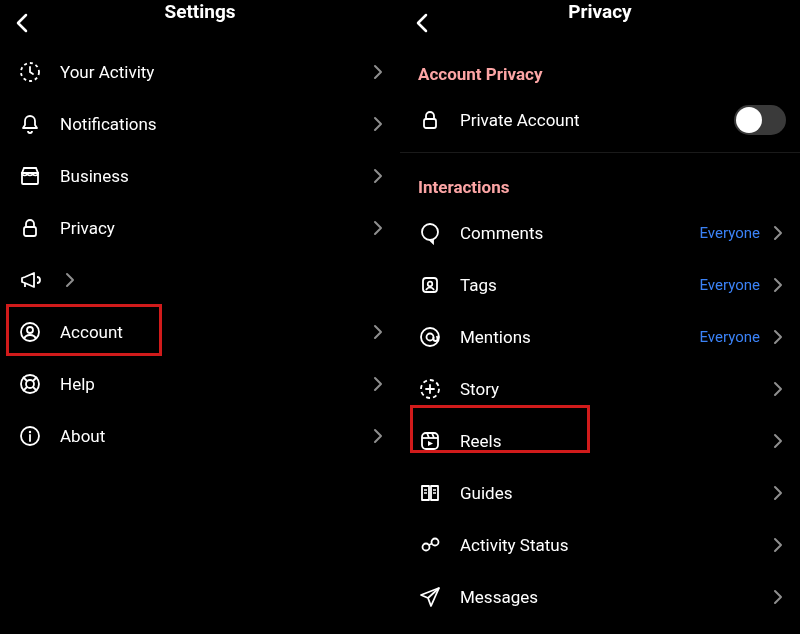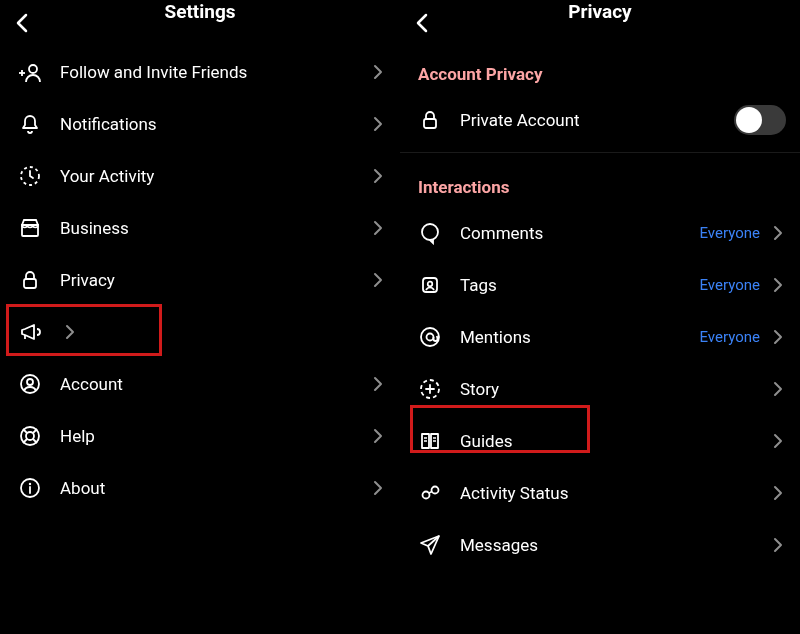--- a/index.html
+++ b/index.html
@@ -236,50 +236,37 @@
           <use href="#i-back"></use>
         </svg>
     </div>
     <div class="header-title">Settings</div>
   </div>
 
 
   <div class="row">
     <span class="icon">
         <svg width="24" height="24">
-          <use href="#i-add-user"></use>
-        </svg>
-      </span>
-    <span class="row-label">Follow and Invite Friends</span>
+          <use href="#i-clock"></use>
+        </svg>
+      </span>
+    <span class="row-label">Your Activity</span>
     <span class="chev">
         <svg width="20" height="20">
           <use href="#i-chev"></use>
         </svg>
       </span>
   </div>
   <div class="row">
     <span class="icon">
         <svg width="24" height="24">
           <use href="#i-bell"></use>
         </svg>
       </span>
     <span class="row-label">Notifications</span>
-    <span class="chev">
-        <svg width="20" height="20">
-          <use href="#i-chev"></use>
-        </svg>
-      </span>
-  </div>
-  <div class="row">
-    <span class="icon">
-        <svg width="24" height="24">
-          <use href="#i-clock"></use>
-        </svg>
-      </span>
-    <span class="row-label">Your Activity</span>
     <span class="chev">
         <svg width="20" height="20">
           <use href="#i-chev"></use>
         </svg>
       </span>
   </div>
   <div class="row">
     <span class="icon">
         <svg width="24" height="24">
           <use href="#i-store"></use>
@@ -437,20 +424,33 @@
     <span class="row-label">Story</span>
     <span class="chev">
         <svg width="20" height="20">
           <use href="#i-chev"></use>
         </svg>
       </span>
   </div>
   <div class="row">
     <span class="icon">
         <svg width="24" height="24">
+          <use href="#i-reels"></use>
+        </svg>
+      </span>
+    <span class="row-label">Reels</span>
+    <span class="chev">
+        <svg width="20" height="20">
+          <use href="#i-chev"></use>
+        </svg>
+      </span>
+  </div>
+  <div class="row">
+    <span class="icon">
+        <svg width="24" height="24">
           <use href="#i-guides"></use>
         </svg>
       </span>
     <span class="row-label">Guides</span>
     <span class="chev">
         <svg width="20" height="20">
           <use href="#i-chev"></use>
         </svg>
       </span>
   </div>

